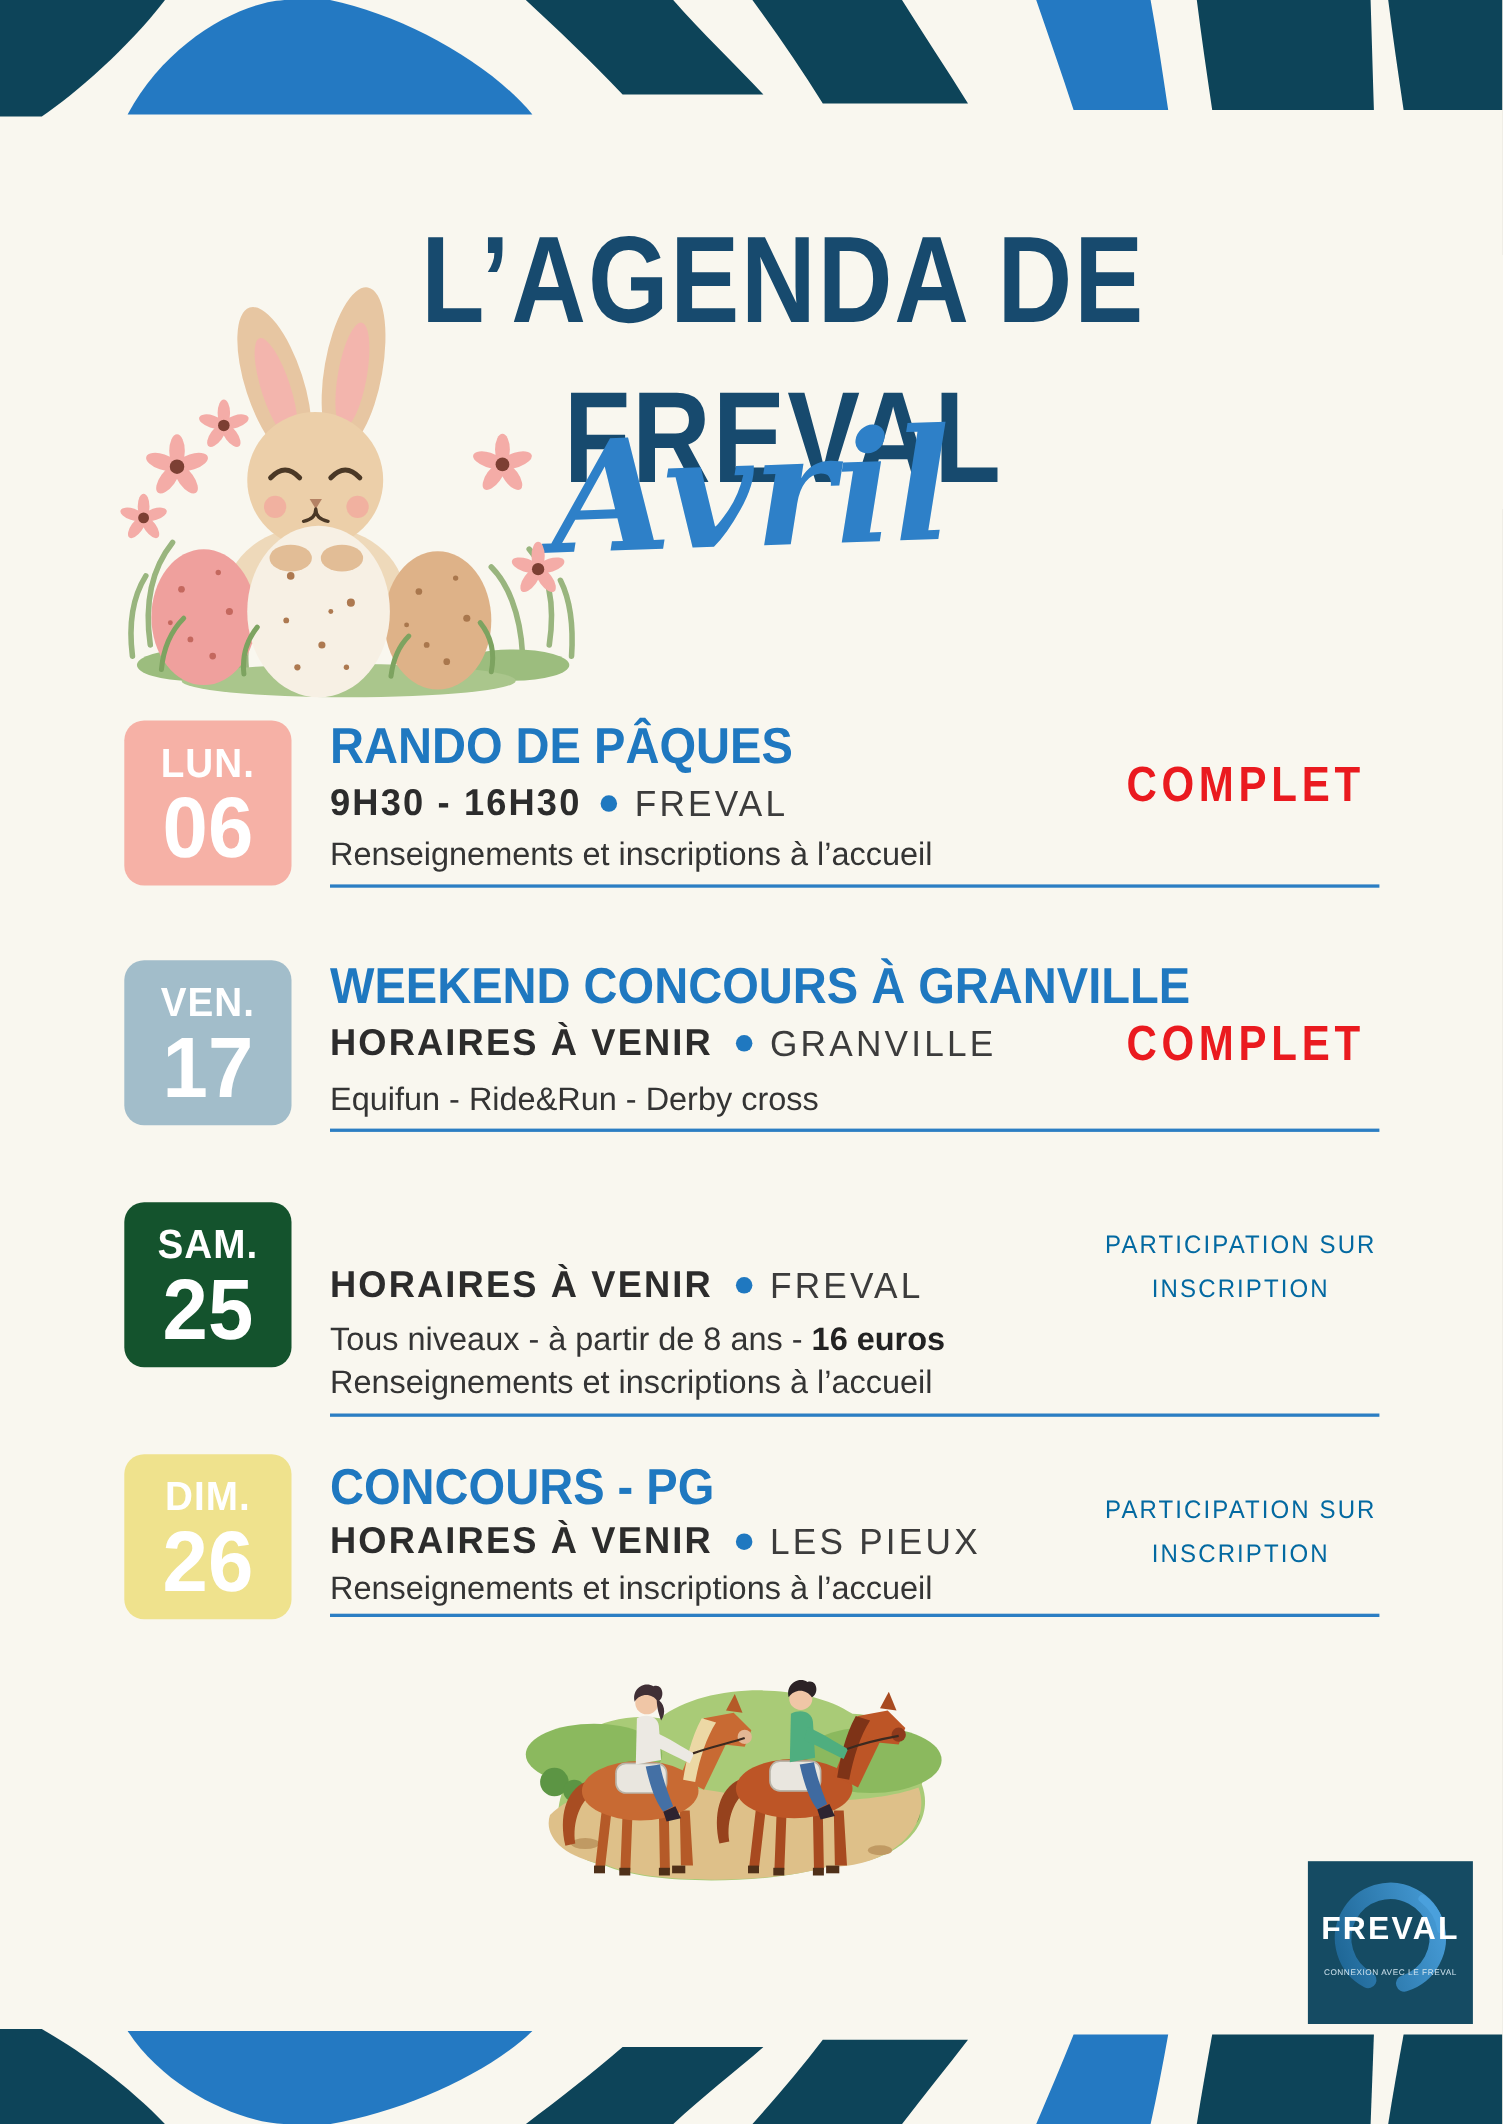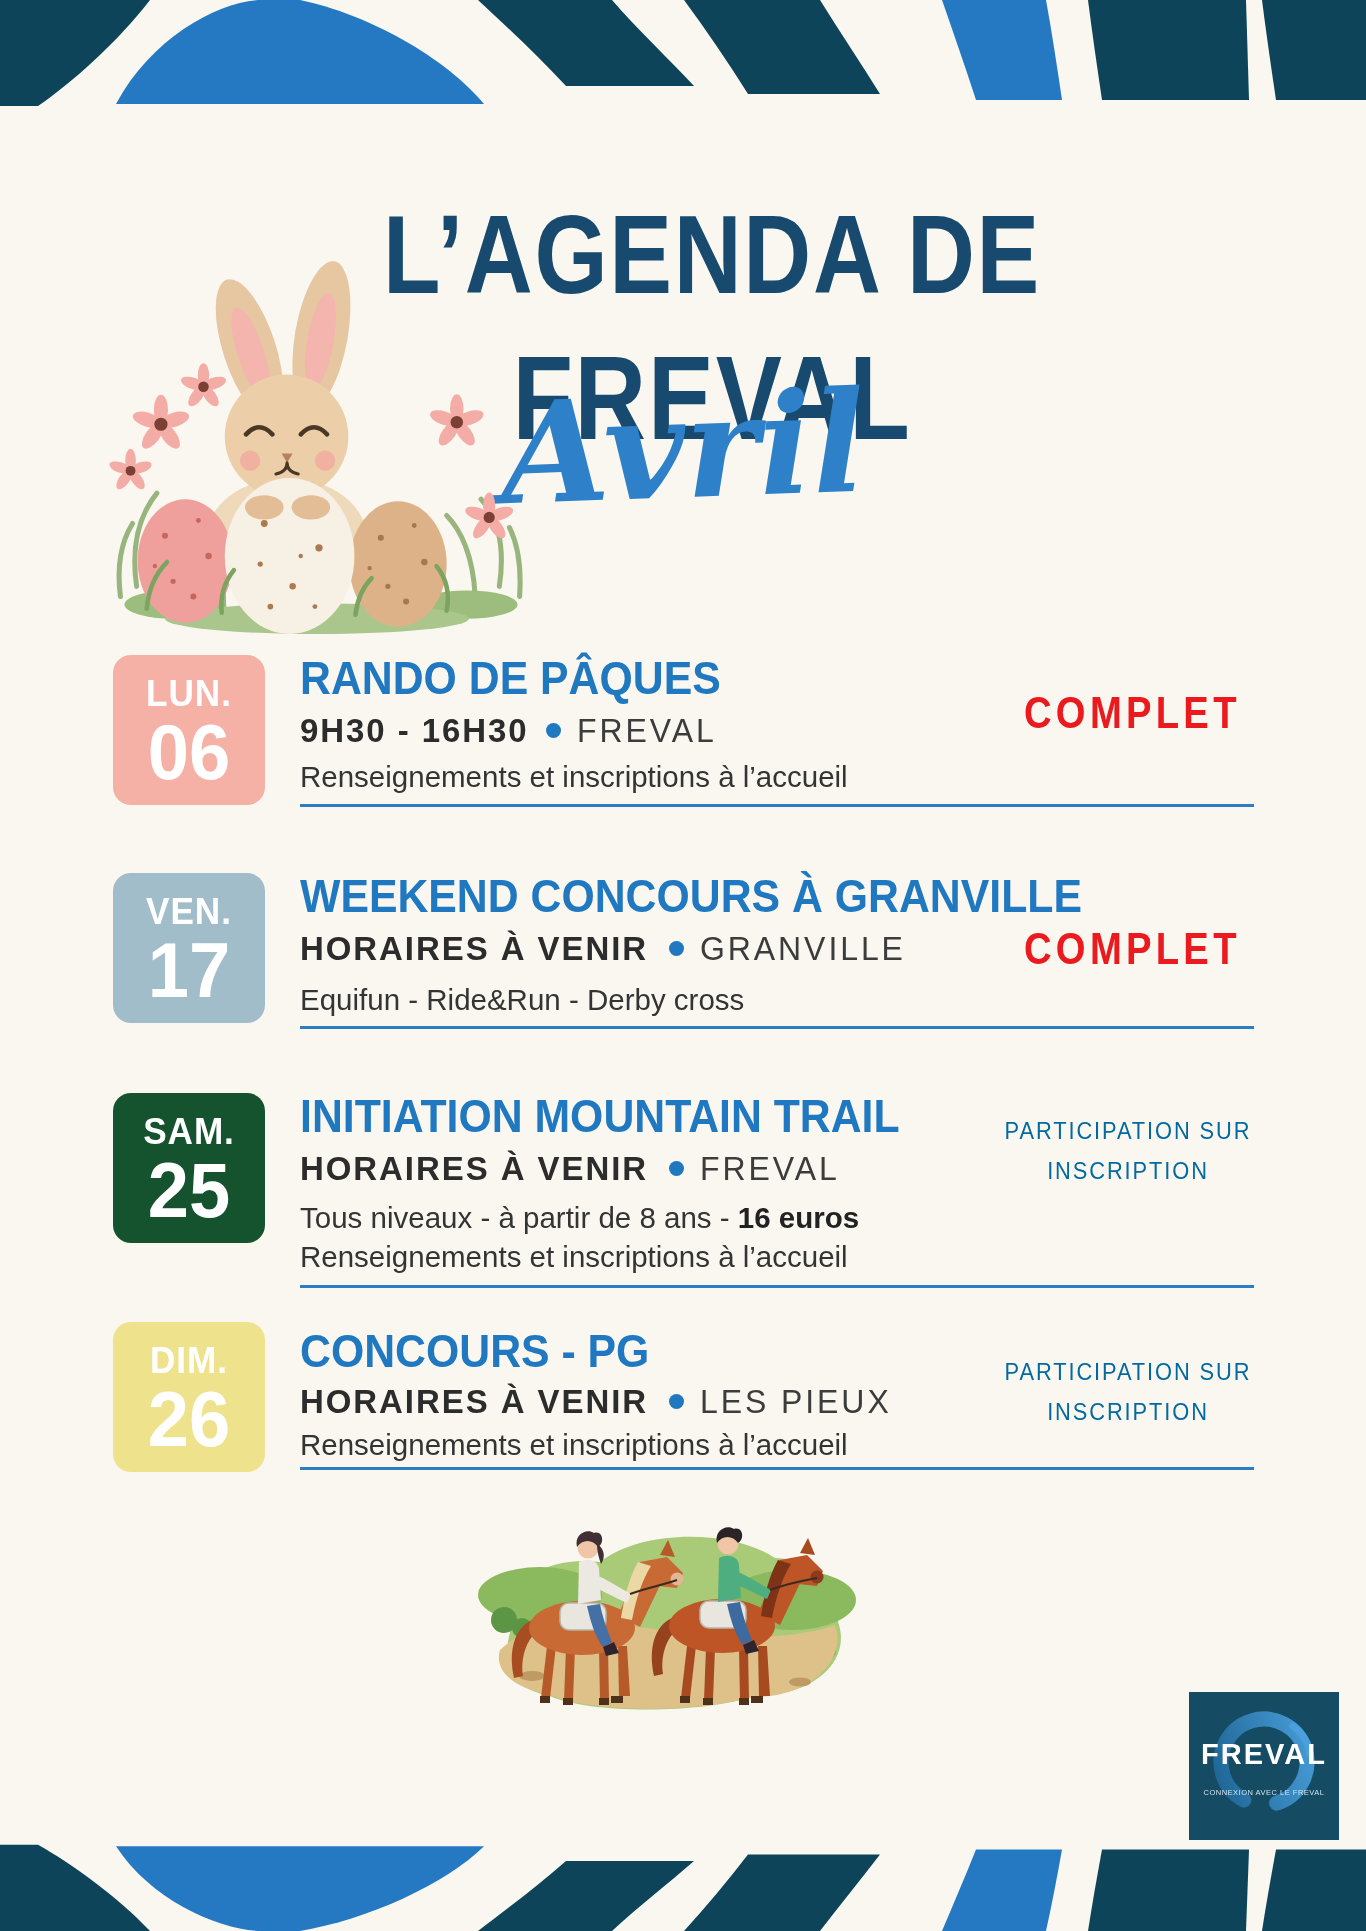--- a/index.html
+++ b/index.html
@@ -252,21 +252,20 @@
     <p class="ev-desc"><span>Equifun - Ride&amp;Run - Derby cross</span><b></b></p>
     <div class="ev-underline"></div>
     <div class="ev-status complet"><span class="cond">COMPLET</span></div>
   </section>
 
   <section class="event e2">
     <div class="ev-badge" style="background-color: #14532d;">
       <span class="ev-day">SAM.</span>
       <span class="ev-num">25</span>
     </div>
-    <h2 class="ev-title"><span class="cond">INITIATION MOUNTAIN TRAIL</span></h2>
     <div class="ev-time">
       <span class="t">HORAIRES À VENIR</span>
       <span class="dot"></span>
       <span class="loc">FREVAL</span>
     </div>
     <p class="ev-desc"><span>Tous niveaux - à partir de 8 ans - </span><b>16 euros</b></p>
     <p class="ev-desc2">Renseignements et inscriptions à l’accueil</p>
     <div class="ev-underline"></div>
     <div class="ev-status insc">
         <span class="cond">PARTICIPATION SUR INSCRIPTION</span>

